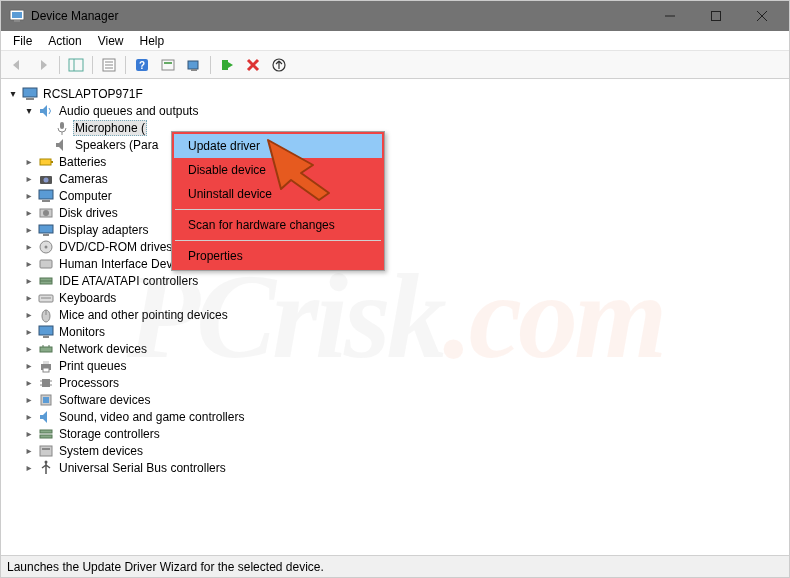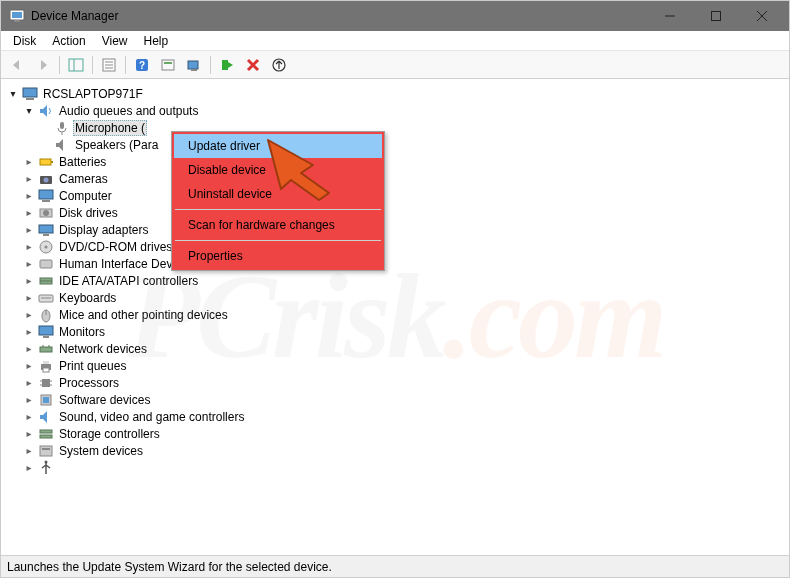--- a/index.html
+++ b/index.html
@@ -146,21 +146,21 @@
     </div>
   <div class="wctrl">
       <svg viewBox="0 0 10 10">
         <line x1="0" y1="0" x2="10" y2="10" stroke="#222"></line>
         <line x1="10" y1="0" x2="0" y2="10" stroke="#222"></line>
       </svg>
     </div>
 </div>
 
 <div class="menubar">
-  <span>Disk</span>
+  <span>File</span>
   <span>Action</span>
   <span>View</span>
   <span>Help</span>
 </div>
 
 <div class="toolbar">
   <div class="tbtn">
       <svg viewBox="0 0 16 16">
         <path d="M10 3 L4 8 L10 13 Z" fill="#bbb"></path>
       </svg>
@@ -478,20 +478,21 @@
       </div>
       <div class="node">
         <span class="indent" style="width:16px"></span>
         <span class="chev">▸</span>
         <span class="ico">
           <svg viewBox="0 0 16 16">
             <path d="M8 2 L8 14 M8 5 L4 8 M8 5 L12 8" fill="none" stroke="#555" stroke-width="1.5"></path>
             <circle cx="8" cy="2" r="1.5" fill="#555"></circle>
           </svg>
         </span>
+        <span class="lbl">Universal Serial Bus controllers</span>
       </div>
     </div>
 </div>
 
 <div class="ctxmenu">
   <div class="ctxitem hi">Update driver</div>
   <div class="ctxitem">Disable device</div>
   <div class="ctxitem">Uninstall device</div>
   <div class="ctxsep"></div>
   <div class="ctxitem">Scan for hardware changes</div>
@@ -499,14 +500,14 @@
   <div class="ctxitem bold">Properties</div>
 </div>
 
 <div class="cursor-arrow">
   <svg width="90" height="70" viewBox="0 0 90 70">
     <path d="M 5 5 L 50 30 L 38 38 L 66 58 L 56 65 L 28 45 L 18 54 Z" fill="#e65a1f" stroke="#9c3a0d" stroke-width="2" stroke-linejoin="round"></path>
   </svg>
 </div>
 
 <div class="statusbar">
-  <span>Launches the Update System Wizard for the selected device.</span>
+  <span>Launches the Update Driver Wizard for the selected device.</span>
 </div>
 
 </body></html>

